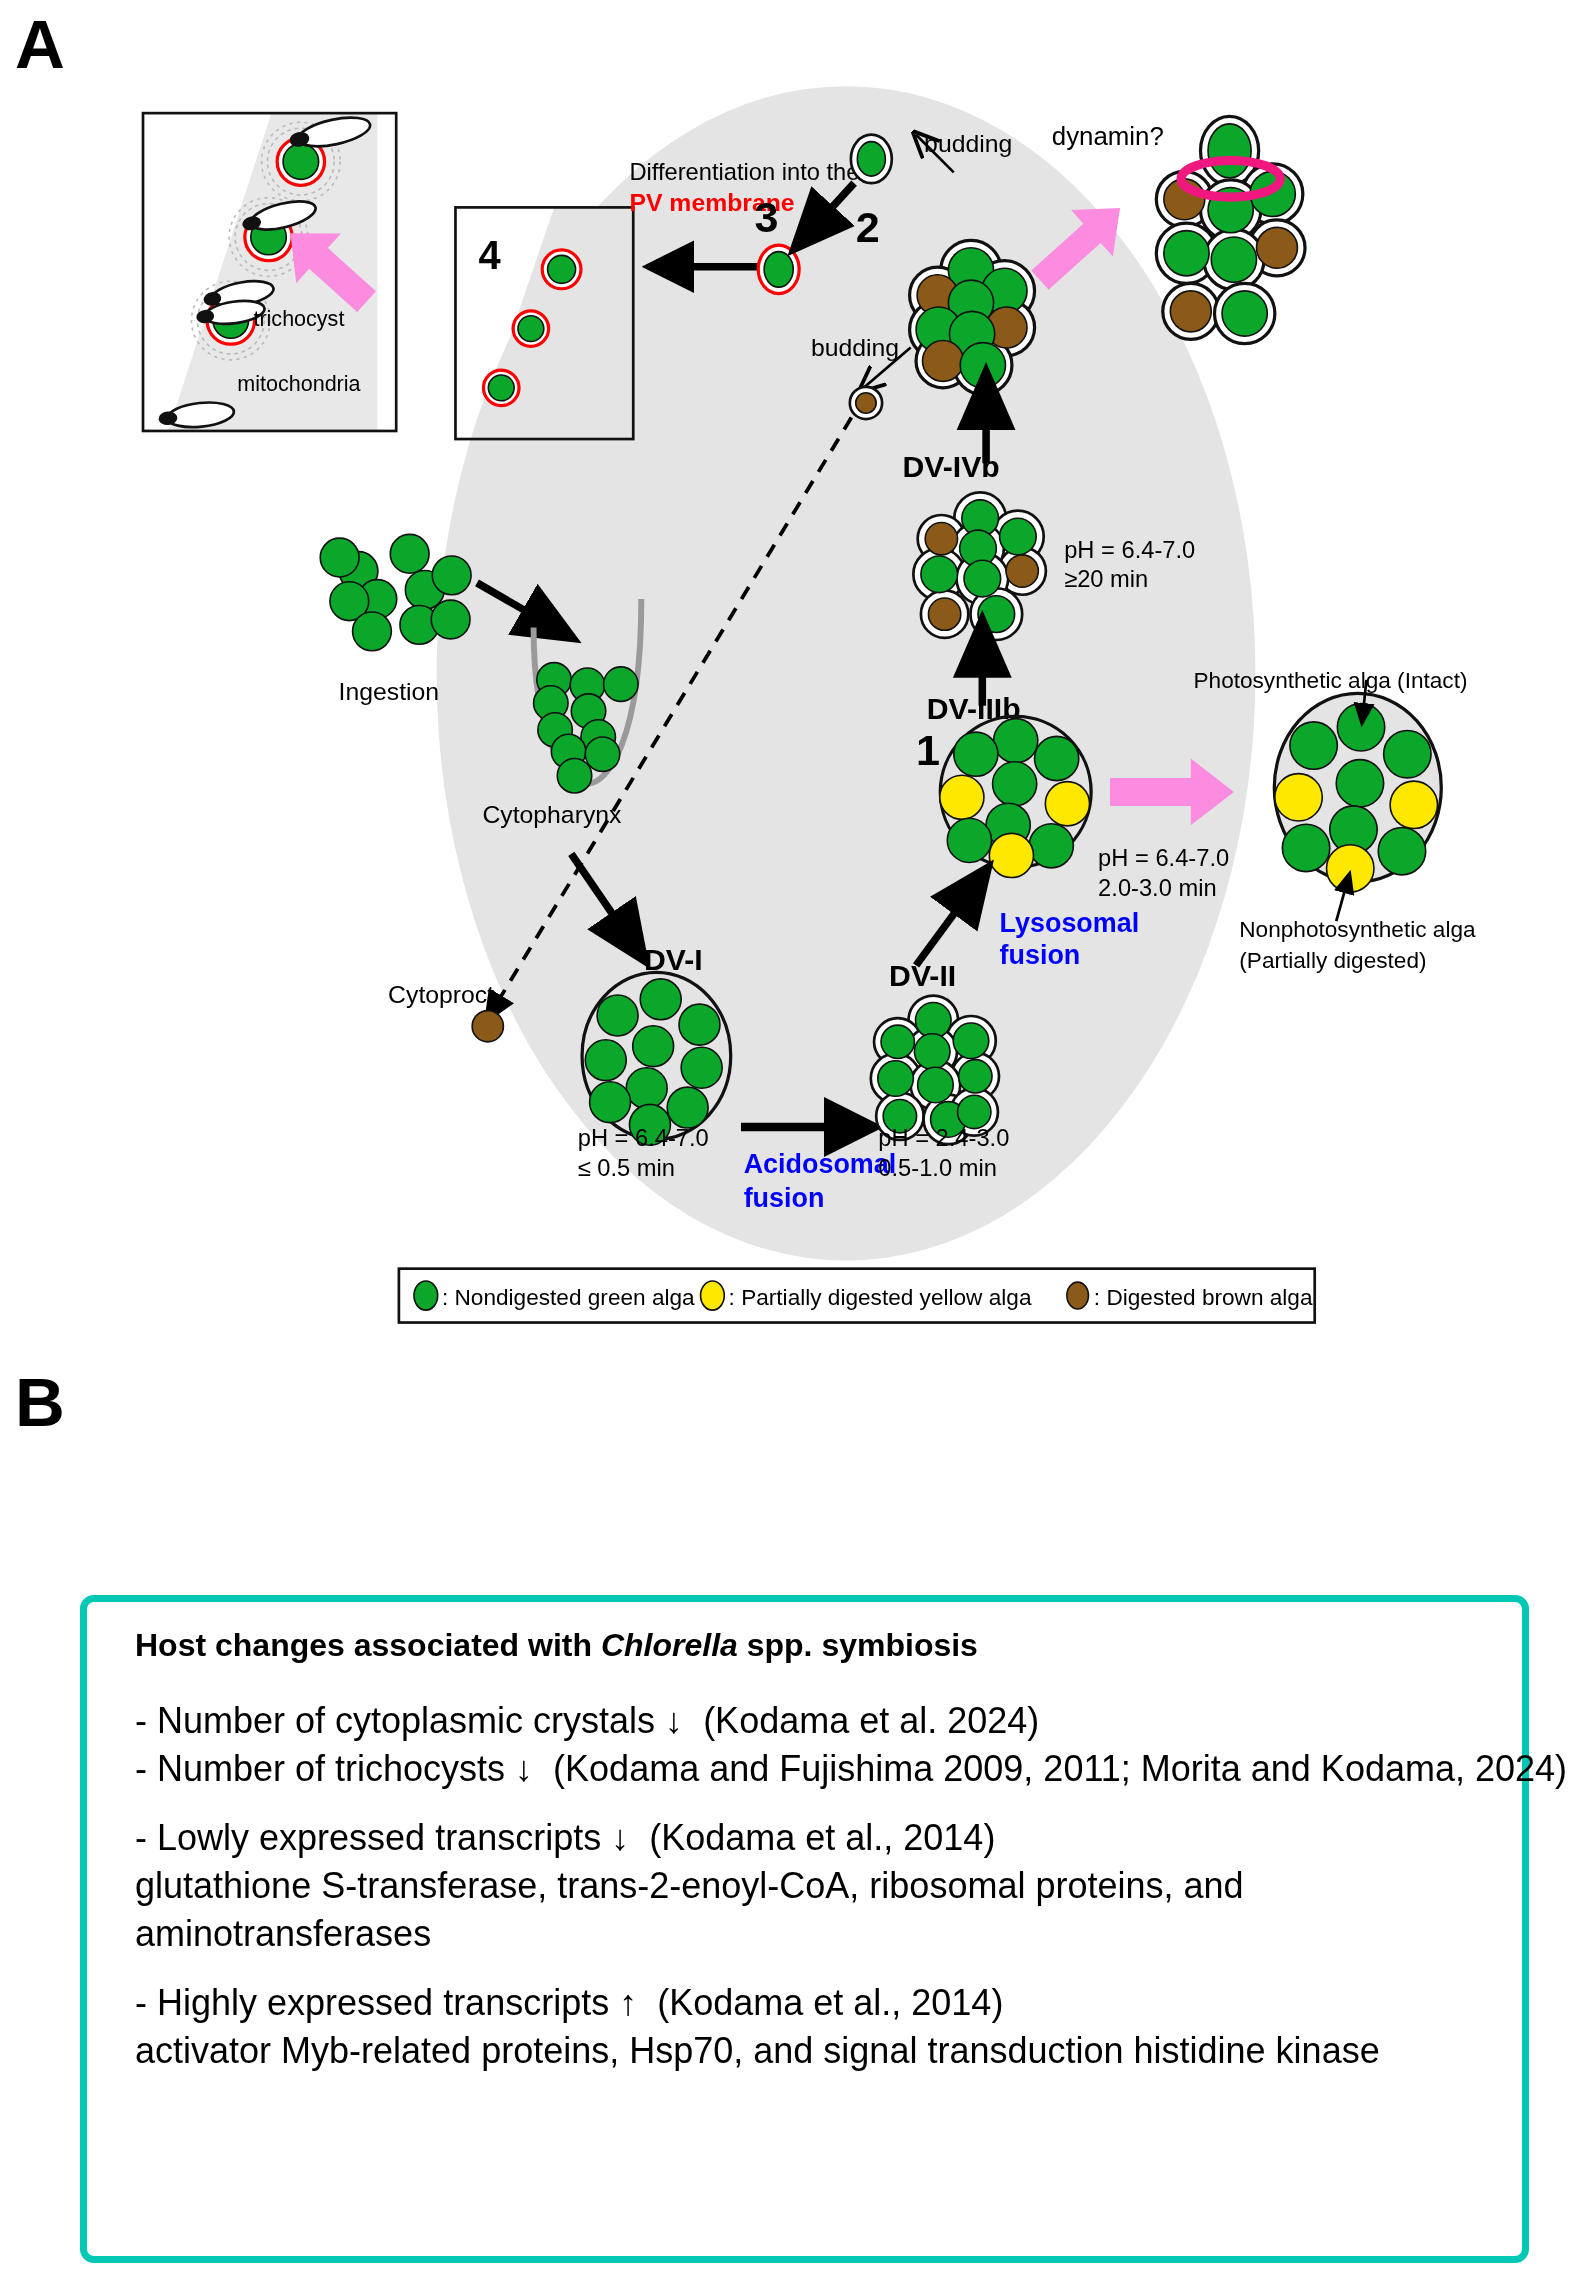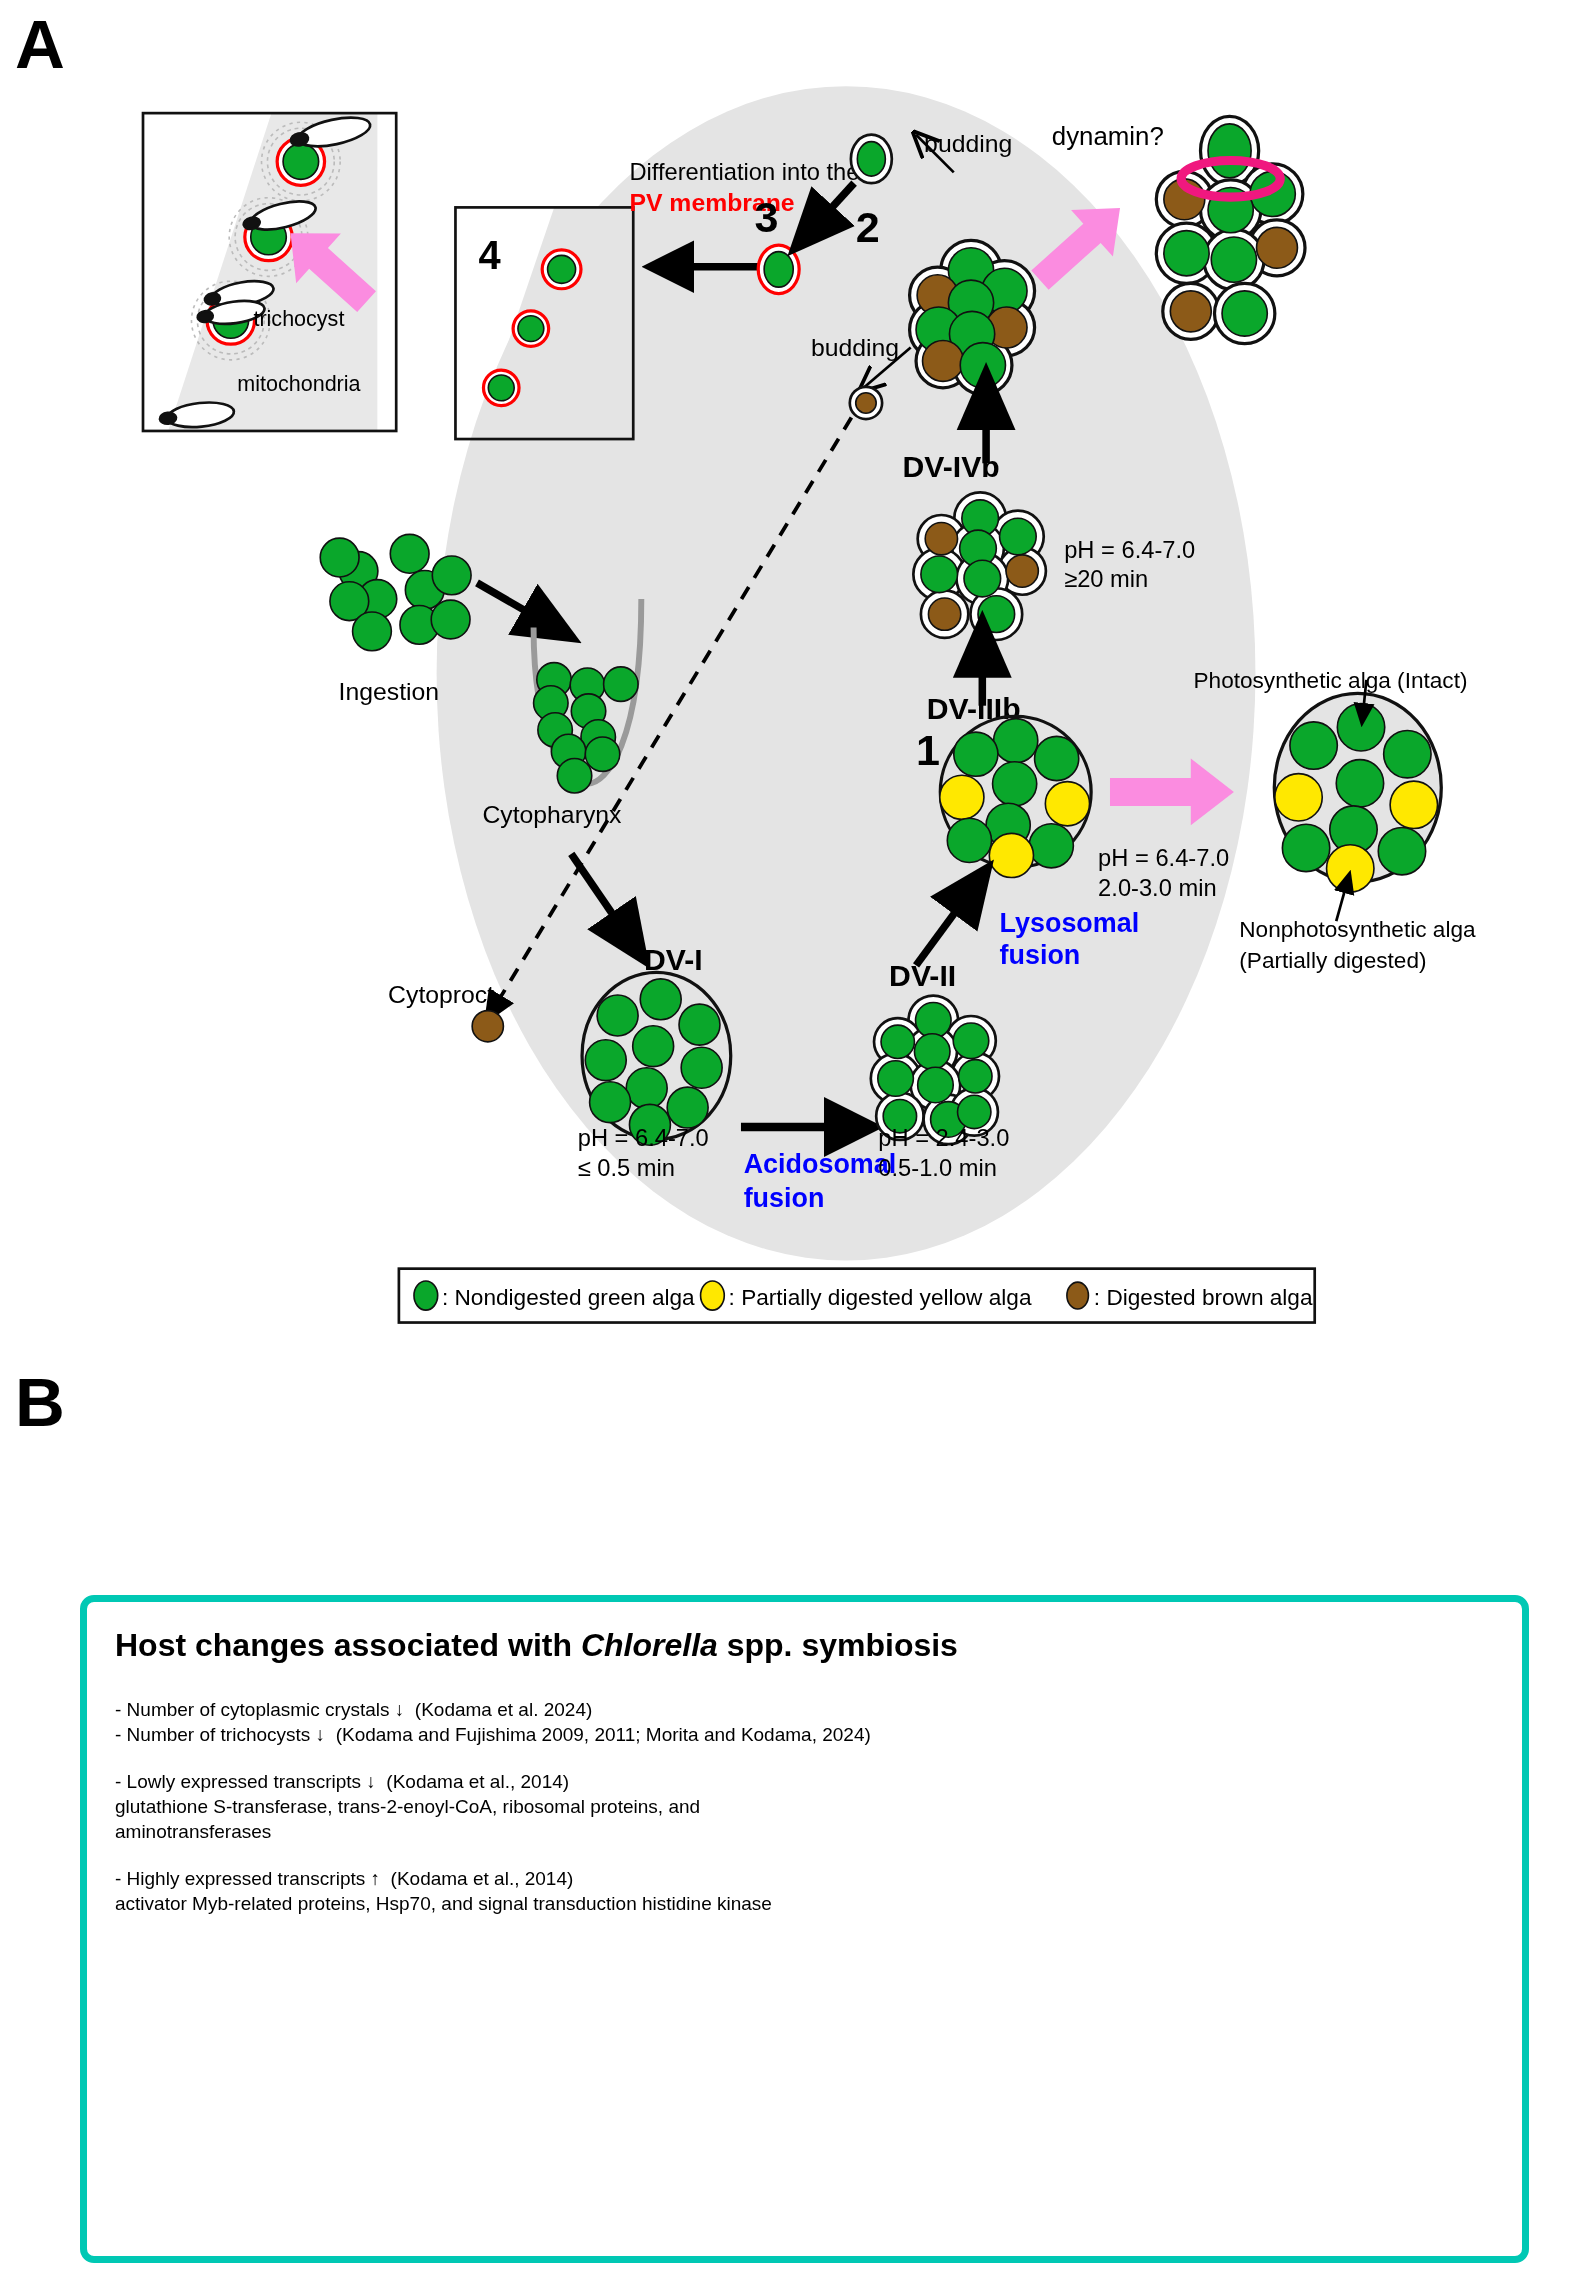--- a/index.html
+++ b/index.html
@@ -8,23 +8,23 @@
   #panelA{position:absolute;left:0;top:0;width:1594px;height:1336px;}
   #panelB{position:absolute;left:0;top:1336px;width:1594px;height:959px;}
   svg{display:block;}
   .txt{font-family:"Liberation Sans",sans-serif;fill:#000;}
   .bold{font-weight:bold;}
   .red{fill:#FF0000;}
   .blue{fill:#0000FF;}
   
   .b-box{position:absolute;left:80px;top:259px;width:1449px;height:668px;
          border:7.5px solid #00C8B4;border-radius:14px;background:#fff;box-sizing:border-box;}
-  .b-inner{padding:25px 12px 0 28px;}
+  .b-inner{padding:25px 12px 0 28px;margin-left:20px;}
   .b-title{font-size:32px;font-weight:bold;margin:0 0 33px 0;line-height:1.15;}
-  .b-line{font-size:19px;line-height:1.33;margin:0;white-space:pre;}
+  .b-line{font-size:36px;line-height:1.33;margin:0;white-space:pre;}
   .b-gap{height:21.5px;}
 </style>
 </head>
 <body>
 
 <div id="panelA">
   <div class="panel-letter" style="left:15px;top:9.7px;">A</div>
 
   <svg width="1594" height="1336" viewBox="0 0 2958 2480">
     <defs>

